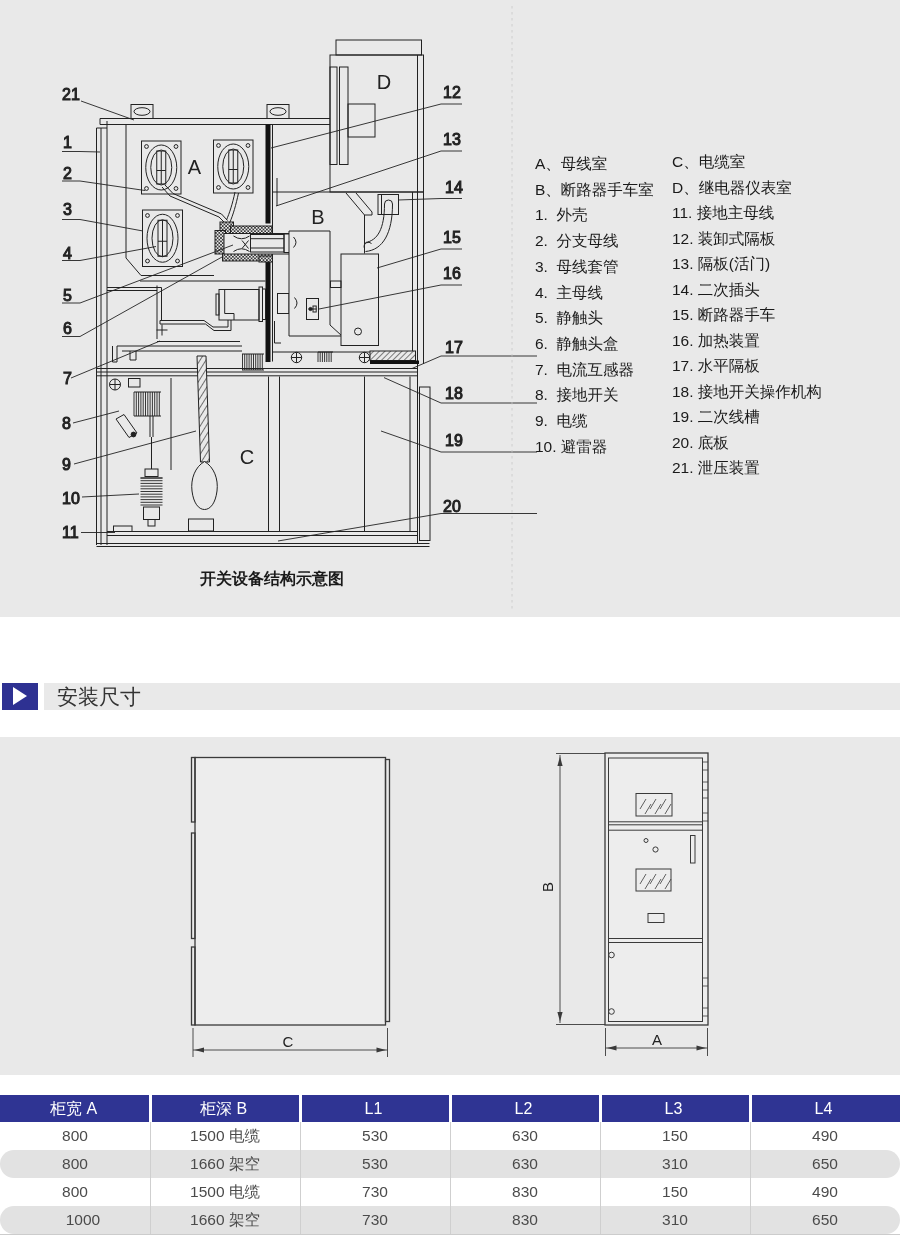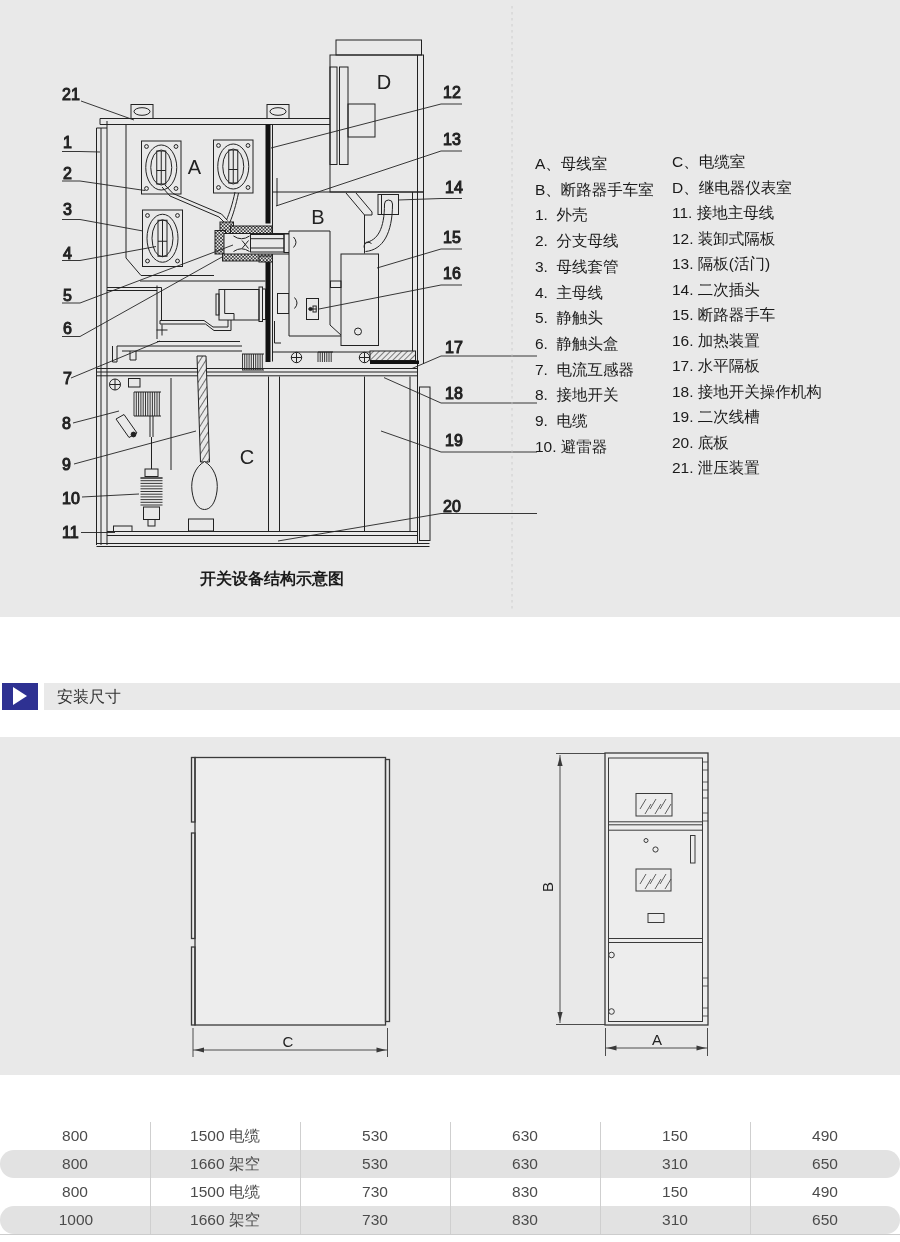--- a/index.html
+++ b/index.html
@@ -445,21 +445,21 @@
           <text x="272" y="584" font-size="16" font-weight="bold" fill="#1a1a1a" stroke="none" text-anchor="middle" font-family="Liberation Sans, sans-serif">开关设备结构示意图</text>
         </g>
       </svg></div>
 
 <div style="position:absolute;left:2px;top:683px;width:36px;height:27px;background:#2e3192"></div>
 
 <div style="position:absolute;left:13px;top:687px;width:0;height:0;border-left:14px solid #fff;border-top:9px solid transparent;border-bottom:9px solid transparent"></div>
 
 <div style="position:absolute;left:44px;top:683px;width:856px;height:27px;background:#e9e9e9"></div>
 
-<div style="position:absolute;left:57px;top:683px;height:27px;line-height:28px;font-size:16px;color:#333">安装尺寸</div>
+<div style="position:absolute;left:57px;top:683px;height:27px;line-height:28px;font-size:21px;color:#333">安装尺寸</div>
 
 <div class="panel" style="top:737px;height:338px"><svg width="900" height="338" viewBox="0 0 900 338" xmlns="http://www.w3.org/2000/svg">
         <g stroke="#3a3a3a" stroke-width="1.3" fill="none">
           <rect x="195" y="20.5" width="190.5" height="267.5" fill="#ededed"></rect>
         </g>
         <g stroke="#3a3a3a" stroke-width="1.3" fill="none">
           <rect x="191.5" y="20.5" width="3.5" height="64.5"></rect>
           <rect x="191.5" y="96" width="3.5" height="105.5"></rect>
           <rect x="191.5" y="210" width="3.5" height="78"></rect>
         </g>
@@ -547,20 +547,28 @@
           <line x1="707.5" y1="291" x2="707.5" y2="319" stroke-width="0.9"></line>
           <line x1="605.5" y1="311" x2="707.5" y2="311" stroke-width="0.9"></line>
           <path d="M607,311 L616.5,313.6 L616.5,308.4 z" fill="#3a3a3a" stroke="none"></path>
           <path d="M706,311 L696.5,308.4 L696.5,313.6 z" fill="#3a3a3a" stroke="none"></path>
           <text x="657" y="307.5" font-size="15" fill="#222" stroke="none" text-anchor="middle" font-family="Liberation Sans, sans-serif">A</text>
         </g>
       </svg></div>
 
 <div style="position:absolute;left:0;top:1095px;width:900px;height:139px">
 
+<div style="position:absolute;left:0;top:0;width:900px;height:27px;background:#2f3493">
+        <div class="th" style="left:0px">柜宽 A</div>
+        <div class="th" style="left:150px">柜深 B</div>
+        <div class="th" style="left:300px">L1</div>
+        <div class="th" style="left:450px">L2</div>
+        <div class="th" style="left:600px">L3</div>
+        <div class="th" style="left:750px">L4</div>
+      </div>
 <div class="tr" style="top:27px;background:#ffffff">
         <div class="td" style="left:0px">800</div>
         <div class="td" style="left:150px">1500 电缆</div>
         <div class="td" style="left:300px">530</div>
         <div class="td" style="left:450px">630</div>
         <div class="td" style="left:600px">150</div>
         <div class="td" style="left:750px">490</div>
       </div>
       <div class="tr" style="top:55px;background:#e2e2e2">
         <div class="td" style="left:0px">800</div>
@@ -572,21 +580,21 @@
       </div>
       <div class="tr" style="top:83px;background:#ffffff">
         <div class="td" style="left:0px">800</div>
         <div class="td" style="left:150px">1500 电缆</div>
         <div class="td" style="left:300px">730</div>
         <div class="td" style="left:450px">830</div>
         <div class="td" style="left:600px">150</div>
         <div class="td" style="left:750px">490</div>
       </div>
       <div class="tr" style="top:111px;background:#e2e2e2">
-        <div class="td" style="left:1px">1000</div>
+        <div class="td" style="left:8px">1000</div>
         <div class="td" style="left:150px">1660 架空</div>
         <div class="td" style="left:300px">730</div>
         <div class="td" style="left:450px">830</div>
         <div class="td" style="left:600px">310</div>
         <div class="td" style="left:750px">650</div>
       </div>
 
 <div style="position:absolute;left:149px;top:0;width:2.5px;height:27px;background:#fff"></div>
 <div style="position:absolute;left:299px;top:0;width:2.5px;height:27px;background:#fff"></div>
 <div style="position:absolute;left:449px;top:0;width:2.5px;height:27px;background:#fff"></div>

